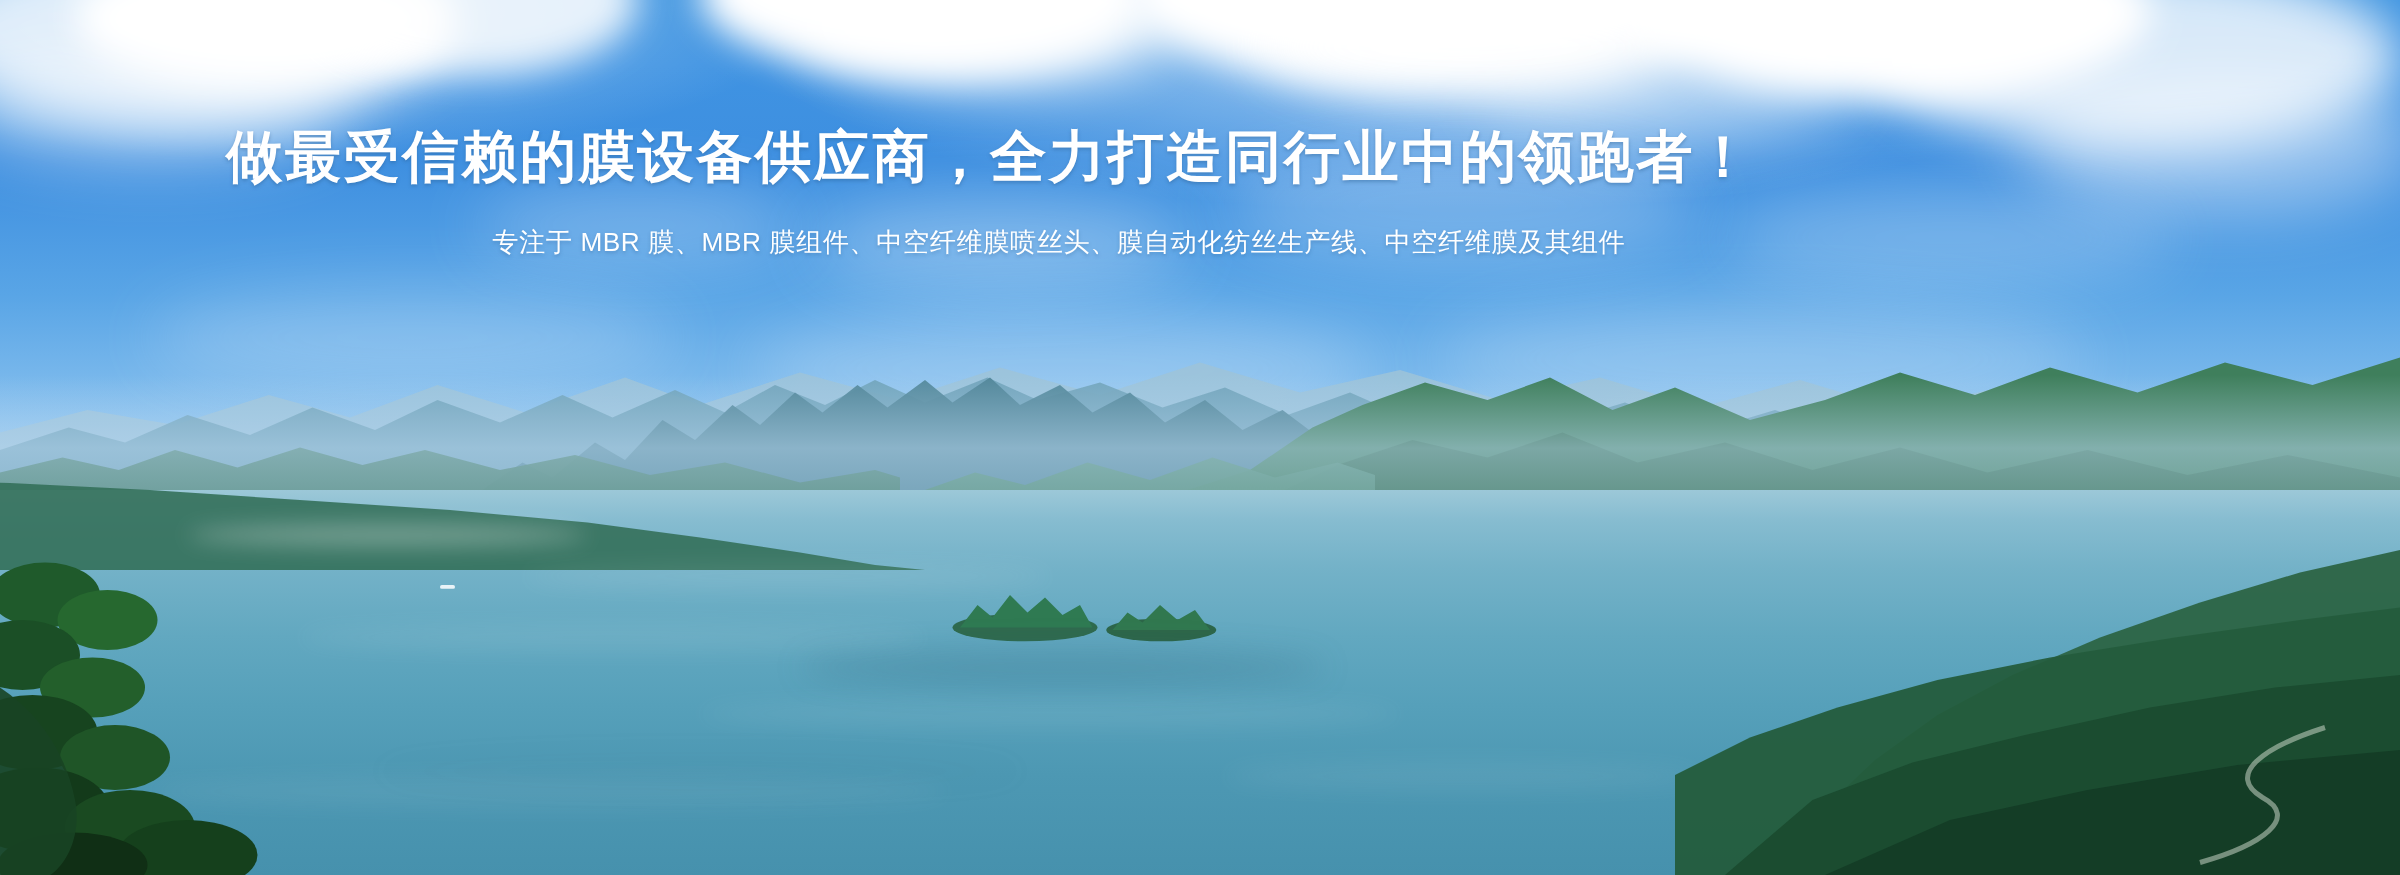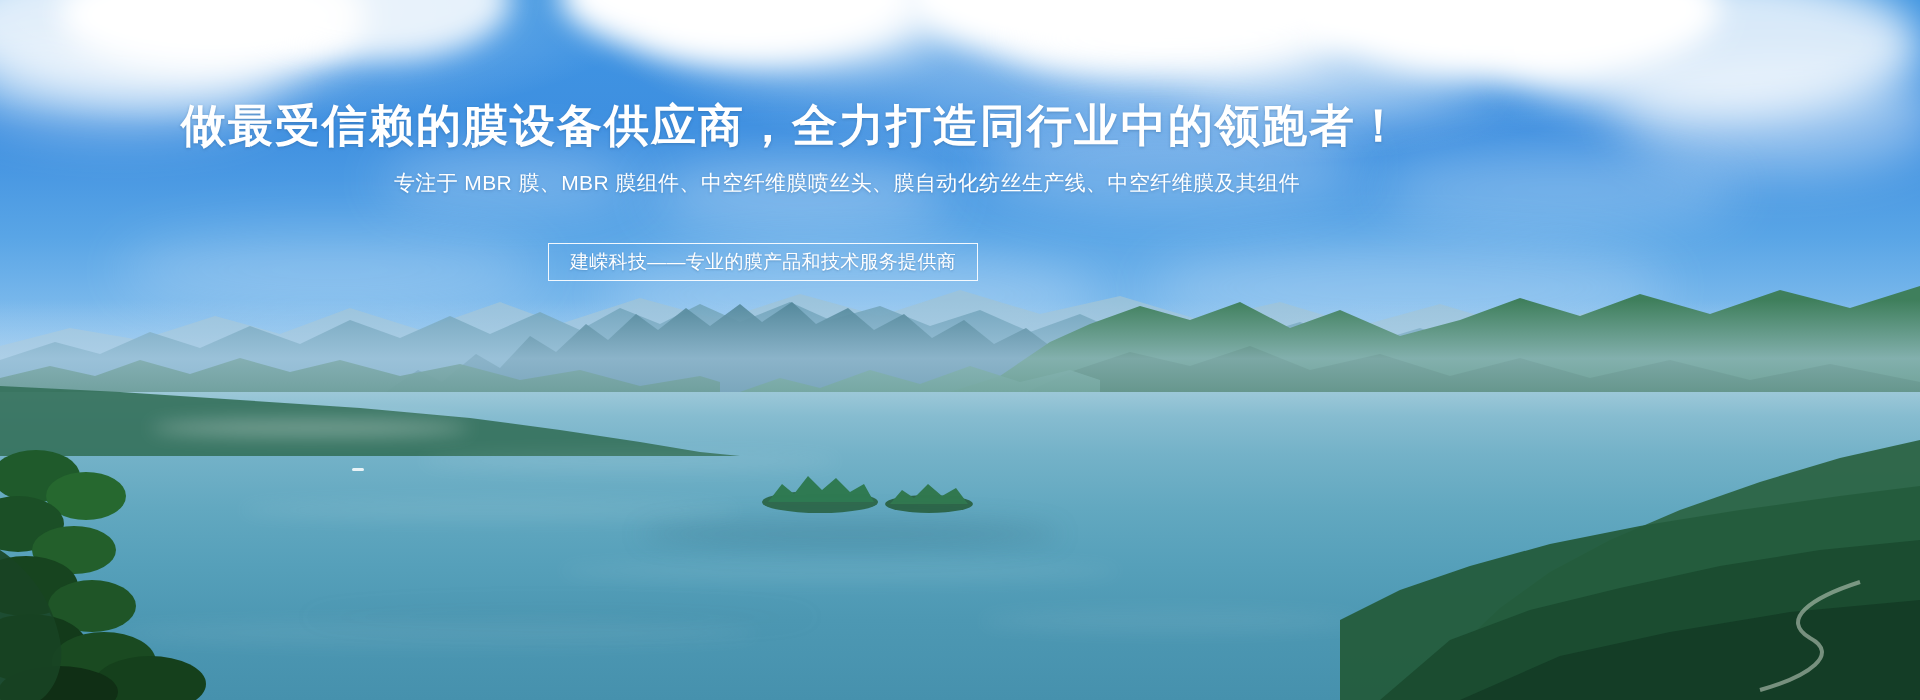--- a/index.html
+++ b/index.html
@@ -42,21 +42,21 @@
   .textwrap{position:absolute;left:0;top:0;width:1920px;height:700px;}
   .headline{
     position:absolute;left:0;top:100px;width:1584px;text-align:center;
     color:#ffffff;font-size:45px;line-height:52px;font-weight:bold;
     letter-spacing:2px;
     font-family:"DejaVu Sans","Liberation Sans",sans-serif;
     text-shadow:0 1px 3px rgba(40,90,140,.40);
     white-space:nowrap;
   }
   .subtitle{
-    position:absolute;left:0;top:168px;width:1694px;text-align:center;
+    position:absolute;left:0;top:180px;width:1694px;text-align:center;
     color:#ffffff;font-size:21px;line-height:30px;font-weight:normal;
     letter-spacing:.4px;
     text-shadow:0 1px 3px rgba(40,90,140,.35);
     white-space:nowrap;
   }
   .tagbox{
     position:absolute;left:548px;top:243px;width:430px;height:38px;
     border:1px solid rgba(255,255,255,.92);
     display:flex;align-items:center;justify-content:center;
     box-sizing:border-box;
@@ -197,19 +197,16 @@
     <path d="M120,230 L220,186 L330,162 L450,142 L580,130 L580,230 Z" fill="#143d26"></path>
     <path d="M520,112 C470,128 440,150 470,168 C500,184 470,206 420,220" stroke="#c9d5c6" stroke-width="4" fill="none" opacity="0.55"></path>
   </svg>
 
   <div class="textwrap">
 
     <div class="headline">做最受信赖的膜设备供应商，全力打造同行业中的领跑者！</div>
 
     <div class="subtitle">专注于 MBR 膜、MBR 膜组件、中空纤维膜喷丝头、膜自动化纺丝生产线、中空纤维膜及其组件</div>
 
-    <div class="tagbox">
-      <span>建嵘科技——专业的膜产品和技术服务提供商</span>
-    </div>
 
   </div>
 
 </div>
 
 </body></html>

